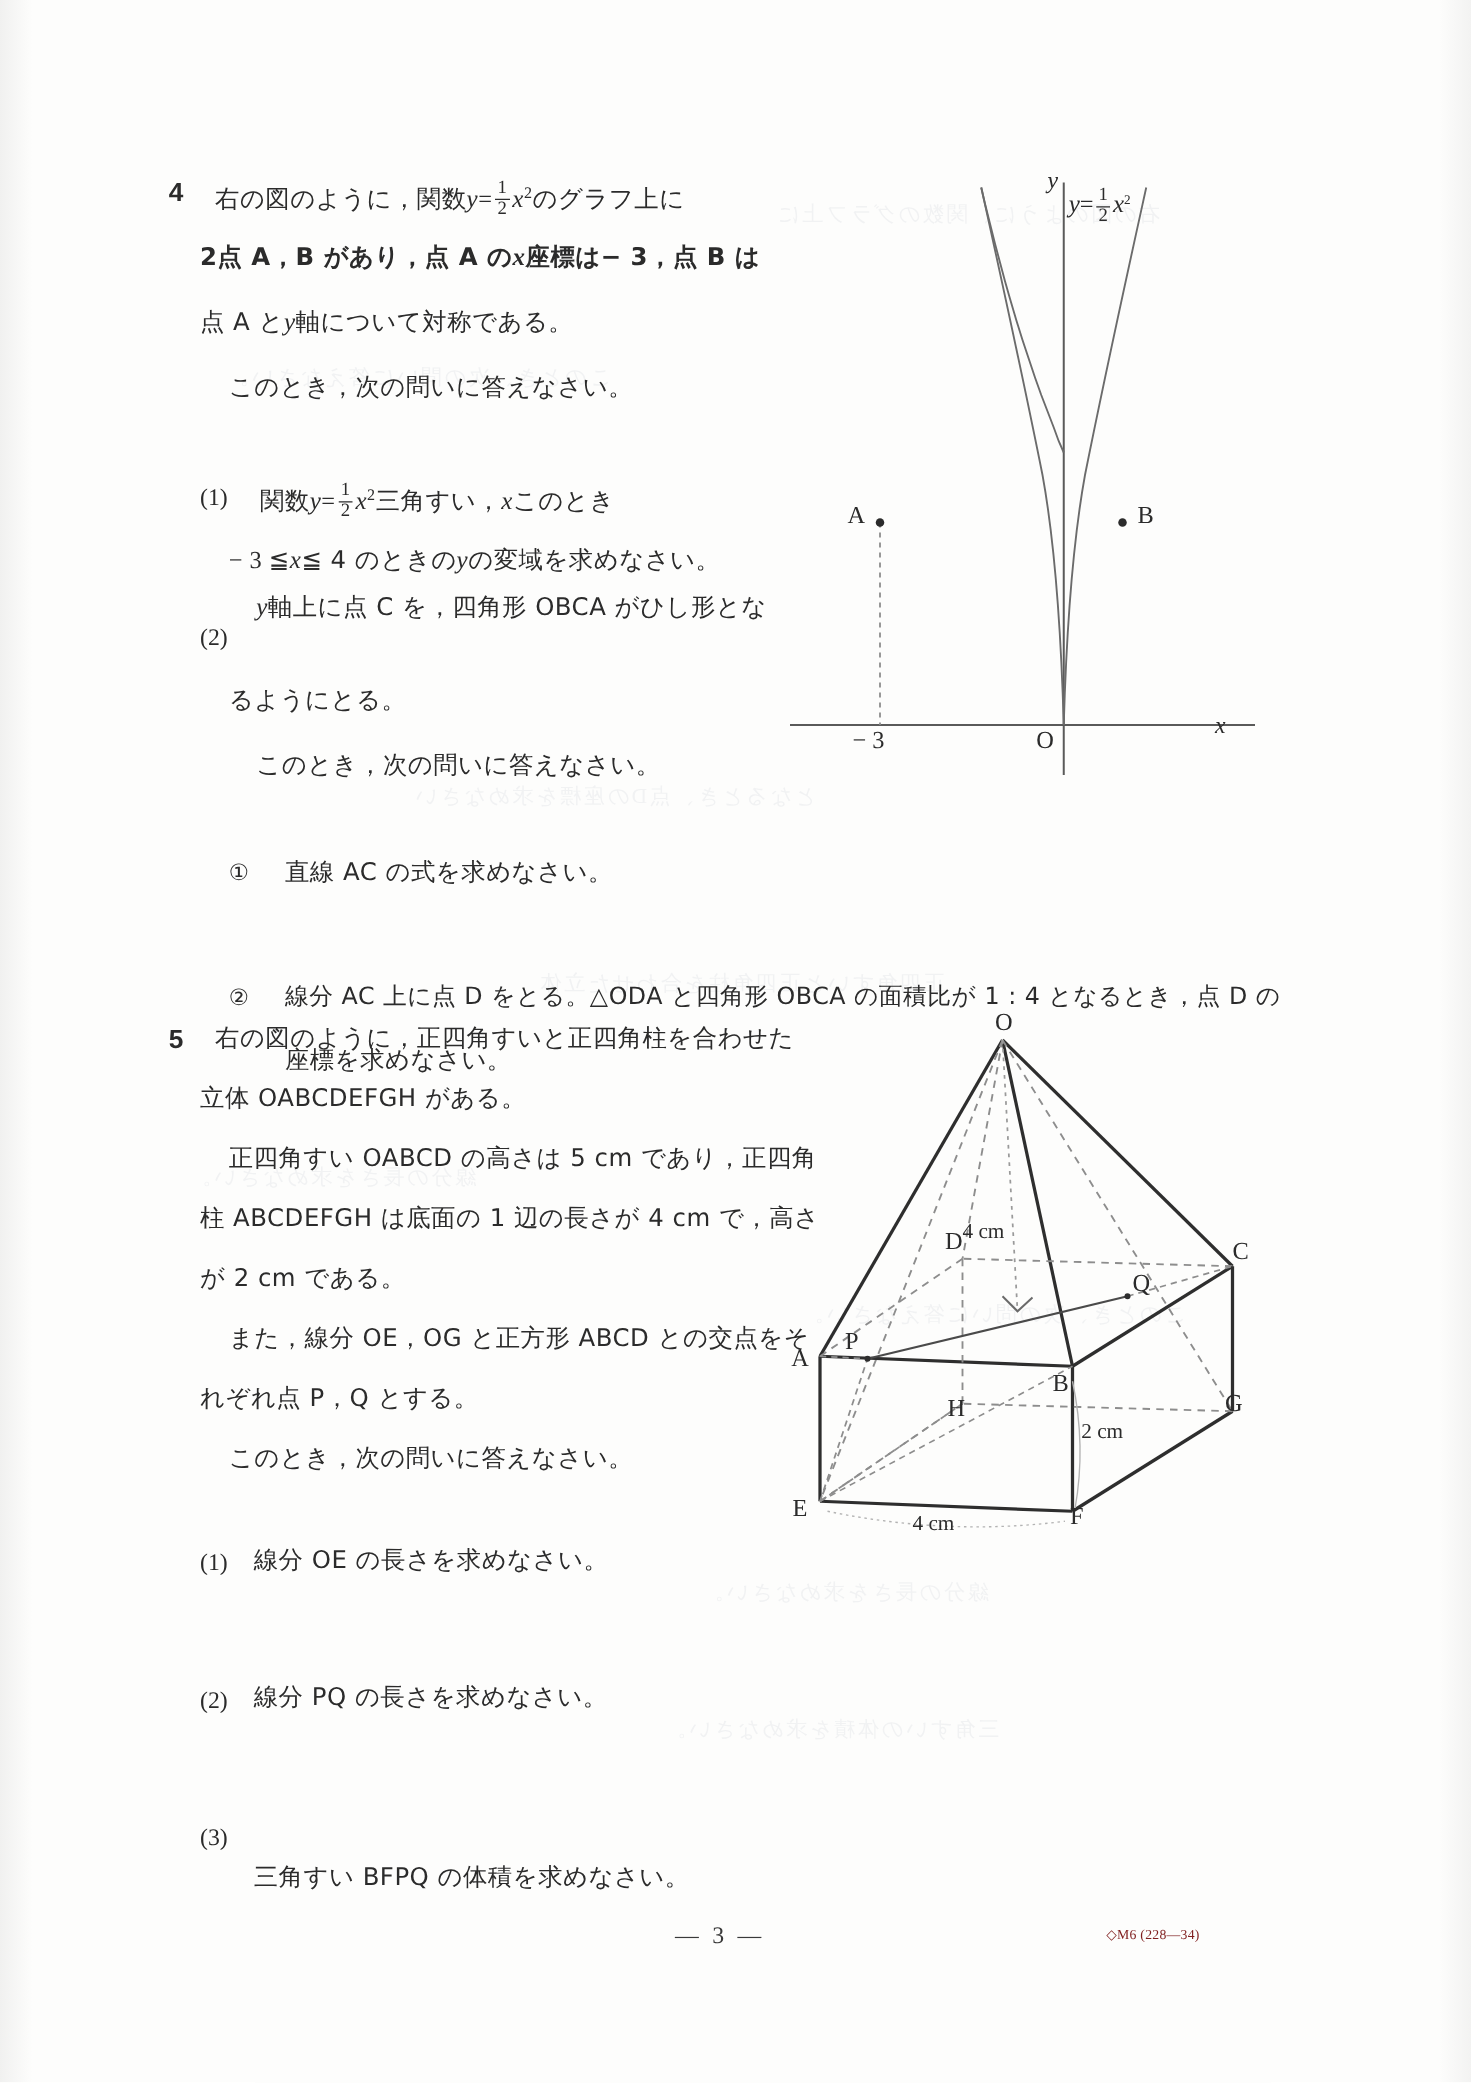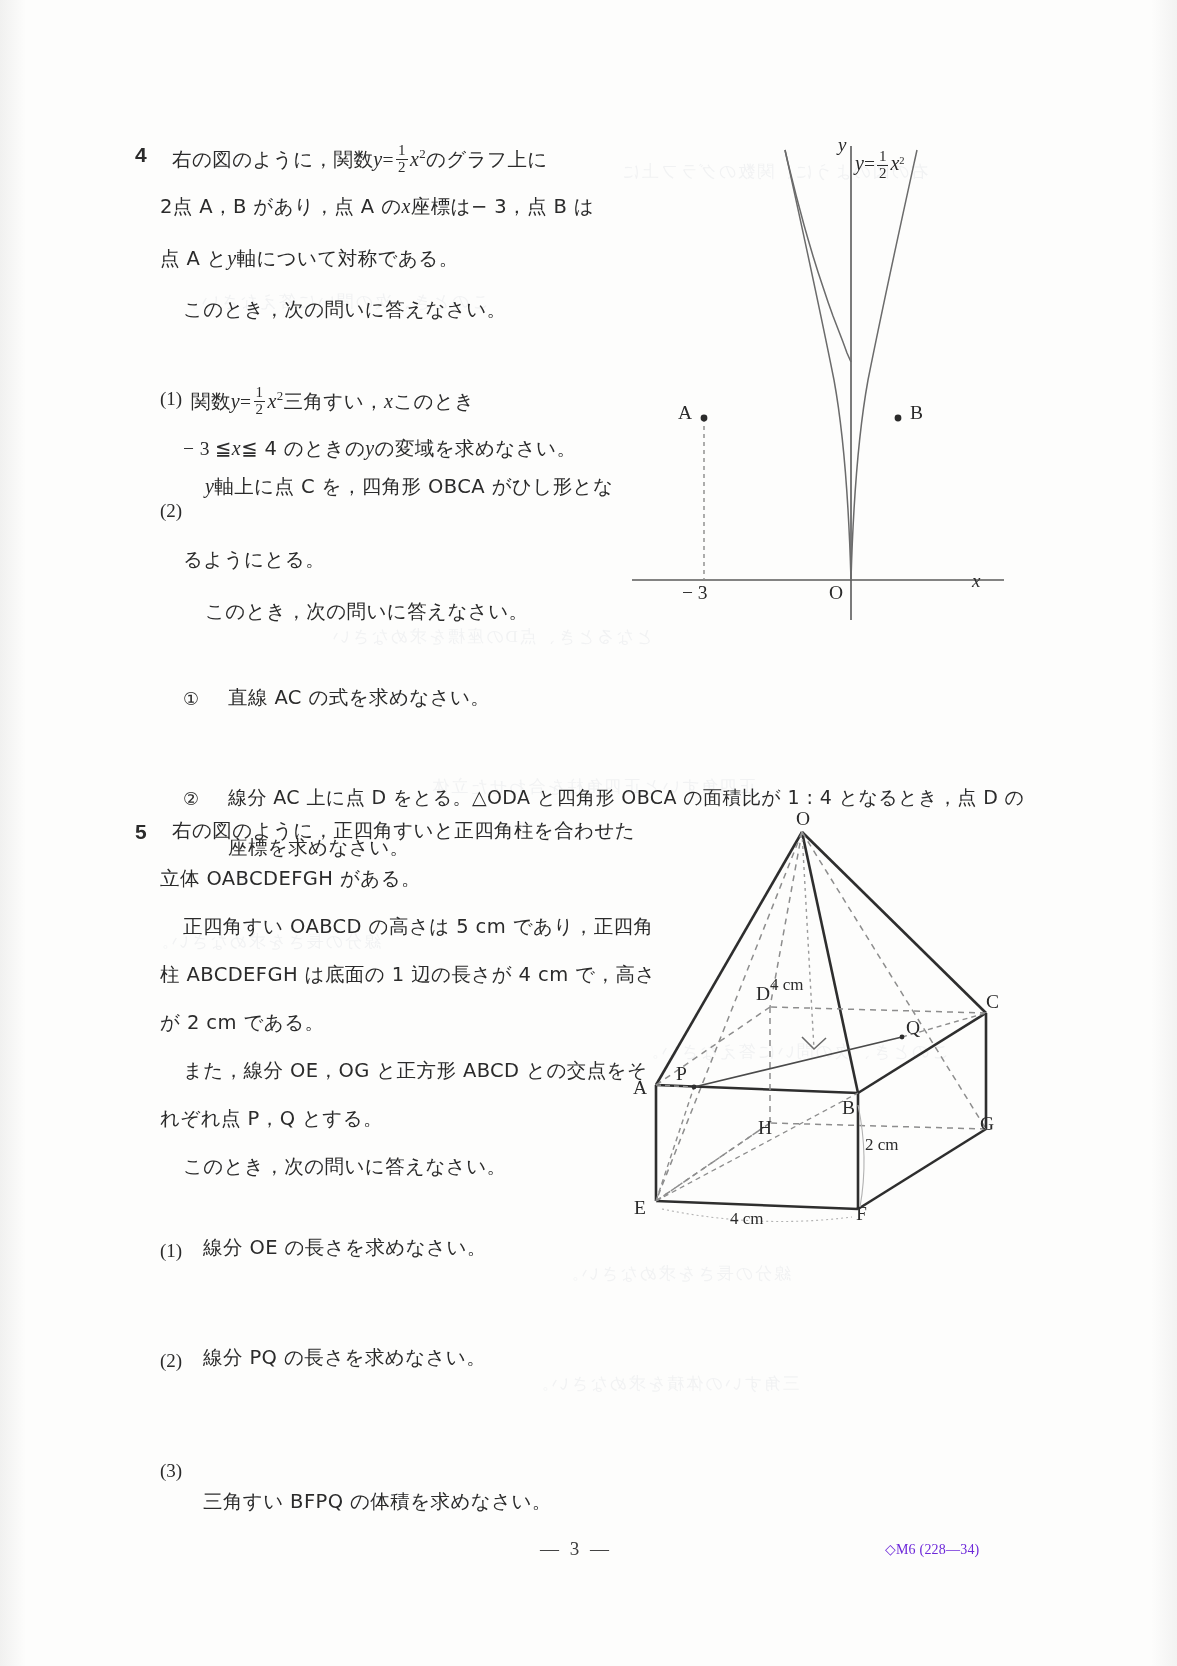--- a/index.html
+++ b/index.html
@@ -86,22 +86,22 @@
   .footer-page {
     position: absolute;
     font-family: "Liberation Serif", serif;
     font-size: 19px;
     letter-spacing: 3px;
     color: #3a3a3a;
   }
   .footer-code {
     position: absolute;
     font-family: "Liberation Serif", serif;
-    font-size: 14px;
-    color: #6d28d9;
+    font-size: 11px;
+    color: #7f1d1d;
     letter-spacing: 0.2px;
   }
 </style>
 </head>
 <body>
 
 <div class="page">
 
   <div class="paper-edge-l"></div>
   <div class="paper-edge-r"></div>
@@ -116,32 +116,32 @@
   <div class="ghost" style="left:640px; top:1040px;">このとき、次の問いに答えなさい。</div>
 
   <div class="qblock">
 
     <div class="qnum" style="left:135px; top:143px;">4</div>
 
     <div class="line jp" style="left:172px; top:144px;">
       <span>右の図のように，関数</span><span class="mathi">y</span><span class="mathr">=</span><span class="frac"><span class="num">1</span><span class="den">2</span></span><span class="mathi">x</span><span class="mathr sup">2</span><span>のグラフ上に</span>
     </div>
 
-    <div class="line jp" style="left:160px; top:196px;">
+    <div class="line jp" style="left:160px; top:196px;font-weight:bold;">
       <span>2点 A，B があり，点 A の</span><span class="mathi">x</span><span>座標は− 3，点 B は</span>
     </div>
 
     <div class="line jp" style="left:160px; top:248px;">
       <span>点 A と</span><span class="mathi">y</span><span>軸について対称である。</span>
     </div>
 
     <div class="line jp" style="left:183px; top:300px;">このとき，次の問いに答えなさい。</div>
 
     <div class="line sub-label" style="left:160px; top:388px;">(1)</div>
-    <div class="line jp" style="left:191px; top:386px;">
+    <div class="line jp" style="left:208px; top:386px;">
       <span>関数</span><span class="mathi">y</span><span class="mathr">=</span><span class="frac"><span class="num">1</span><span class="den">2</span></span><span class="mathi">x</span><span class="mathr sup">2</span><span>三角すい，</span><span class="mathi">x</span><span>このとき</span>
     </div>
     <div class="line jp" style="left:183px; top:438px;">
       <span class="mathr">− 3 ≦</span><span class="mathi">x</span><span>≦ 4 のときの</span><span class="mathi">y</span><span>の変域を求めなさい。</span>
     </div>
 
     <div class="line sub-label" style="left:160px; top:500px;">(2)</div>
     <div class="line jp" style="left:205px; top:476px;">
       <span class="mathi">y</span><span>軸上に点 C を，四角形 OBCA がひし形とな</span>
     </div>

